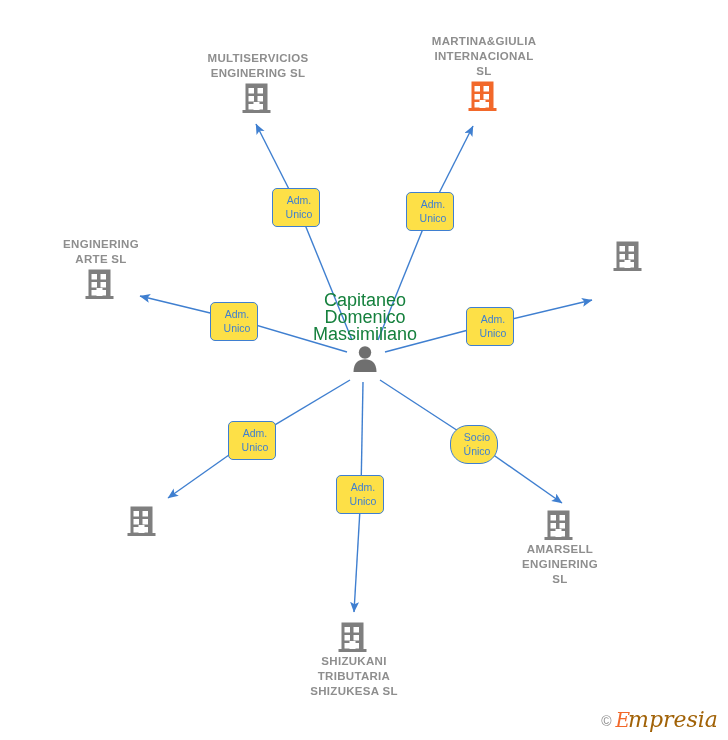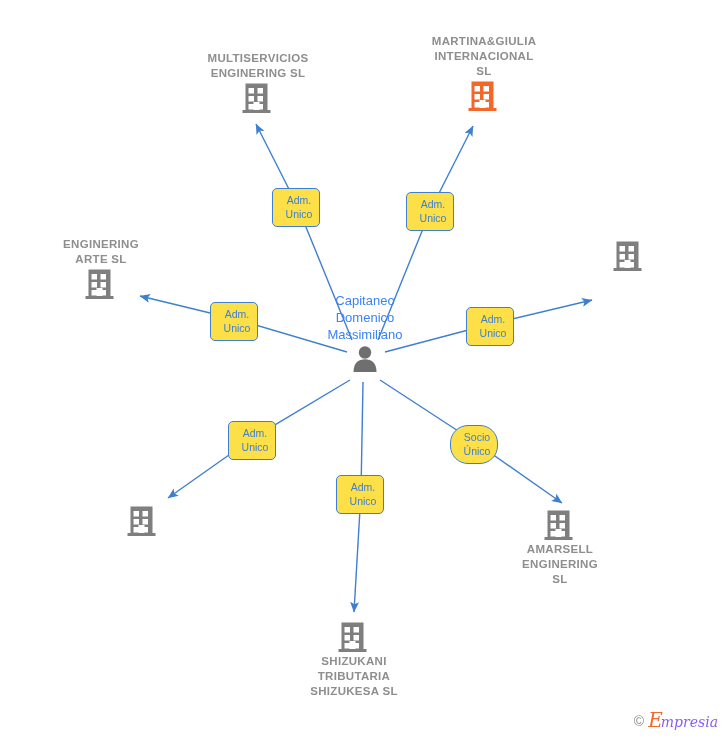--- a/index.html
+++ b/index.html
@@ -37,24 +37,24 @@
   .node-label {
     font-size: 11.5px;
     line-height: 15px;
     letter-spacing: 0.3px;
     color: #8e8e8e;
     font-weight: bold;
     white-space: pre-line;
   }
   .node.person .node-label {
     font-weight: normal;
-    font-size: 13px;
+    font-size: 18px;
     line-height: 17px;
     letter-spacing: 0;
-    color: #3b82f6;
+    color: #15803d;
   }
   .icon-wrap {
     display: block;
     line-height: 0;
   }
   .node.below .icon-wrap { margin-top: 4px; }
   .node.above .icon-wrap { margin-bottom: 2px; }
 
   
   .edge-label {
@@ -89,24 +89,24 @@
     font-size: 14px;
   }
   #watermark .brand-e {
     color: #f2682a;
     font-family: "DejaVu Serif", serif;
     font-style: italic;
     font-size: 20px;
     line-height: 20px;
   }
   #watermark .brand-rest {
-    color: #8b5cf6;
+    color: #a16207;
     font-family: "DejaVu Serif", serif;
     font-style: italic;
-    font-size: 14px;
+    font-size: 22px;
     line-height: 20px;
     margin-left: -2px;
   }
 </style>
 </head>
 <body>
 
 <div id="canvas">
 
   <svg id="edge-layer" viewBox="0 0 728 740" xmlns="http://www.w3.org/2000/svg">

